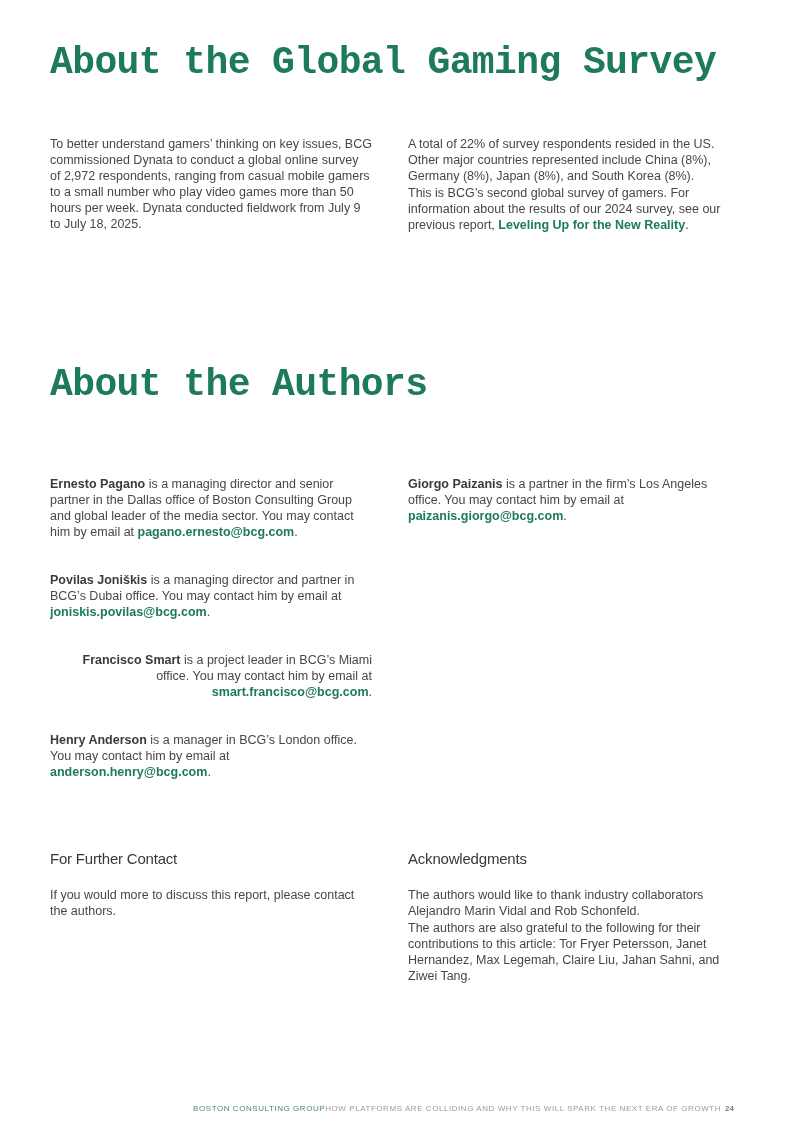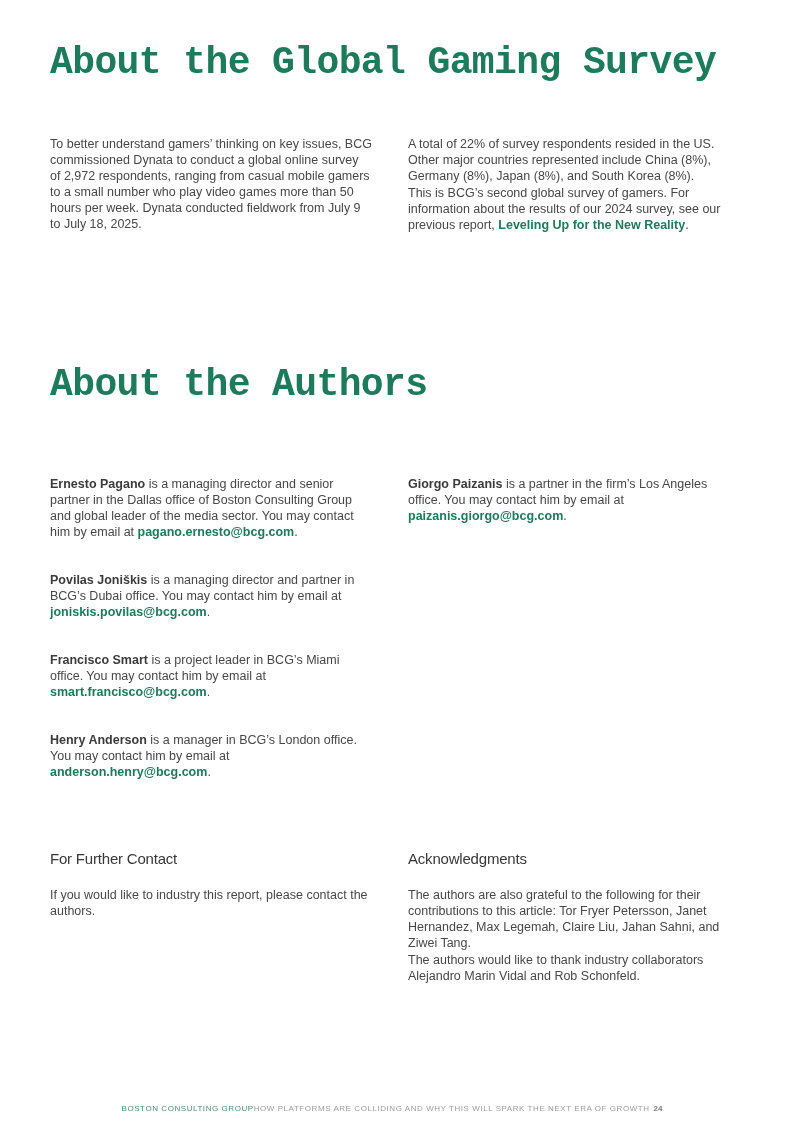--- a/index.html
+++ b/index.html
@@ -30,38 +30,38 @@
   #survey-cols { top:136px; }
 
   .body-text, .para, .author {
     font-size:12.5px; line-height:16px; color:#474747;
     overflow-wrap:break-word;
   }
   .para + .para { margin-top:1px; }
 
   #authors-grid { top:452px; row-gap:32px; align-items:start;margin-top:24px; }
   .c1 { grid-column:1; } .c2 { grid-column:2; }
-  .r1 { grid-row:1; } .r2 { grid-row:2; } .r3 { grid-row:3; } .r4 { grid-row:4; }
+  .r1 { grid-row:1; } .r2 { grid-row:2; } .r3 { grid-row:3;text-align:right; } .r4 { grid-row:4; }
 
   strong.author-name { font-weight:700; color:#3b3b3b; }
 
   a.email-link, a.report-link {
     color:#1d7a5a; font-weight:700; text-decoration:none; cursor:pointer;
     overflow-wrap:anywhere;
   }
 
   #contact-row { top:850px; }
   .sub-title {
     font-size:15px; font-weight:400; color:#383838;
     letter-spacing:-0.2px; margin-bottom:20px;
   }
 
   footer {
     position:absolute; left:50px; right:66px; bottom:18px;
-    display:flex; justify-content:center; align-items:baseline;
+    display:flex; justify-content:flex-end; align-items:baseline;
     font-size:8px; letter-spacing:0.07em;
     color:#9b9b9b; text-transform:uppercase;
   }
   .footer-left { color:#4a8a71; }
   .footer-right { display:flex; gap:4px; align-items:baseline; }
   .page-num { color:#7d7d7d; font-weight:700; letter-spacing:0; }
 </style>
 </head>
 <body>
 
@@ -93,26 +93,26 @@
     <p class="author c1 r3"><strong class="author-name">Francisco Smart</strong><span> is a project leader in BCG’s Miami office. You may contact him by email at </span><a class="email-link">smart.francisco@bcg.com</a><span>.</span></p>
 
 
     <p class="author c1 r4"><strong class="author-name">Henry Anderson</strong><span> is a manager in BCG’s London office. You may contact him by email at </span><a class="email-link">anderson.henry@bcg.com</a><span>.</span></p>
 
   </section>
 
   <section class="two-col" id="contact-row">
     <div class="col">
       <h2 class="sub-title">For Further Contact</h2>
-      <p class="para">If you would like to industry this report, please contact the authors.</p>
+      <p class="para">If you would more to discuss this report, please contact the authors.</p>
     </div>
     <div class="col">
       <h2 class="sub-title">Acknowledgments</h2>
+      <p class="para">The authors would like to thank industry collaborators Alejandro Marin Vidal and Rob Schonfeld.</p>
       <p class="para">The authors are also grateful to the following for their contributions to this article: Tor Fryer Petersson, Janet Hernandez, Max Legemah, Claire Liu, Jahan Sahni, and Ziwei Tang.</p>
-      <p class="para">The authors would like to thank industry collaborators Alejandro Marin Vidal and Rob Schonfeld.</p>
     </div>
   </section>
 
   <footer>
     <span class="footer-left">BOSTON CONSULTING GROUP</span>
     <span class="footer-right">
       <span>HOW PLATFORMS ARE COLLIDING AND WHY THIS WILL SPARK THE NEXT ERA OF GROWTH</span>
       <span class="page-num">24</span>
     </span>
   </footer>

